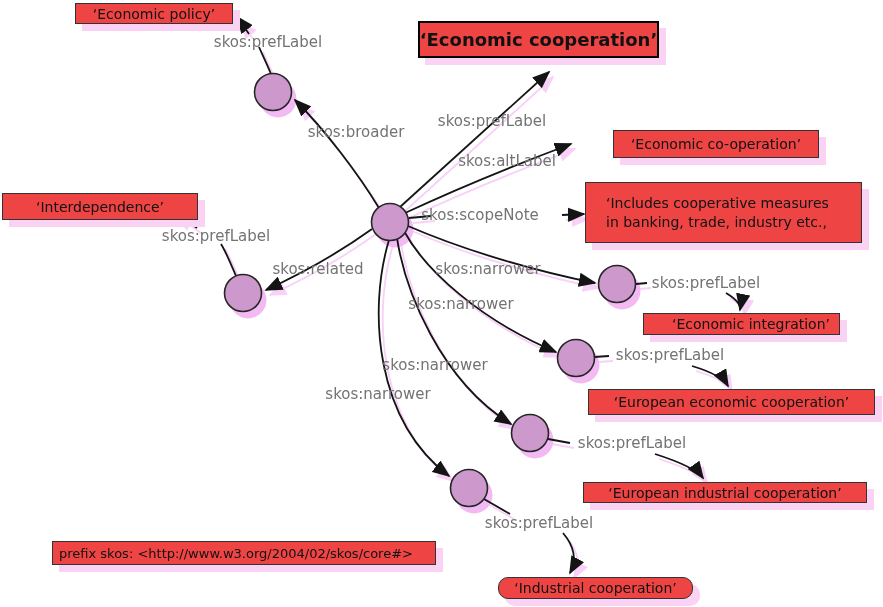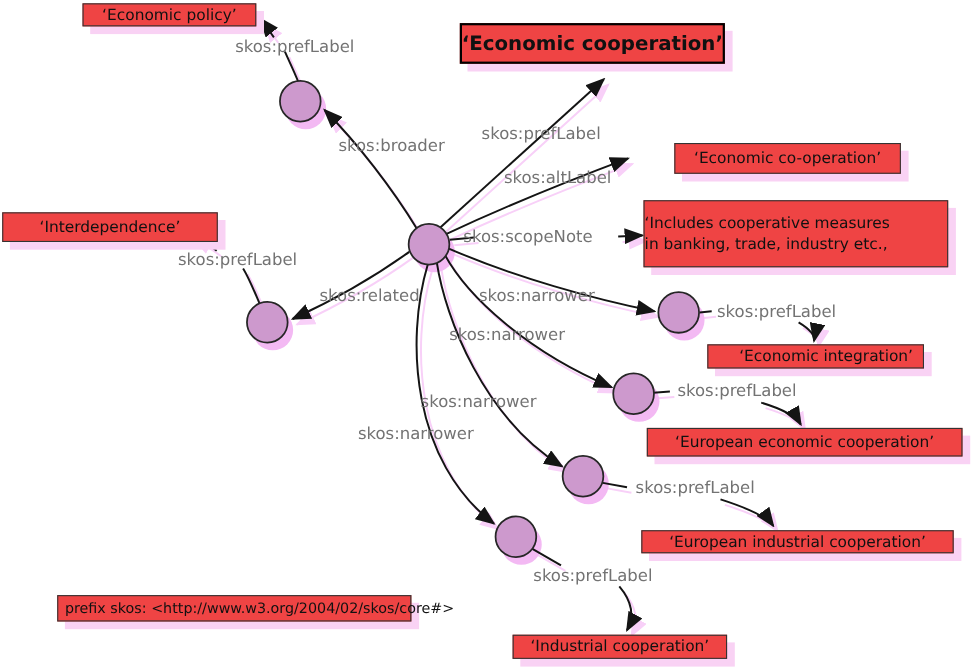--- a/index.html
+++ b/index.html
@@ -10,21 +10,21 @@
   .edge.a{marker-end:url(#ah);}
   .edge-shadow .edge{stroke:#F8D0F8;}
   .edge-shadow .edge.a{marker-end:url(#ahp);}
   .node{fill:#CD99CD;stroke:#262626;stroke-width:1.6px;}
   .node-shadow .node{fill:#F3B9F3;stroke:none;}
   .box{position:absolute;background:#ef4444;border:1.5px solid #333;box-sizing:border-box;
        display:flex;align-items:center;justify-content:center;font-size:14px;color:#111;
        white-space:nowrap;box-shadow:7px 7px 0 0 #F9D2F4;z-index:3;}
   .box.title{font-weight:bold;font-size:18px;border:2px solid #000;}
   .box.note{flex-direction:column;align-items:flex-start;justify-content:center;
-            padding:2px 0;line-height:19px;}
+            padding:2px 20px;line-height:19px;}
   .box.prefix{font-size:13px;justify-content:flex-start;padding:0 6px;}
   .elabel{position:absolute;transform:translate(-50%,-50%);font-size:15px;color:#737373;
           white-space:nowrap;z-index:4;}
 </style>
 </head>
 <body>
 
 <div id="stage">
 
   <svg width="883" height="607" viewBox="0 0 883 607">
@@ -118,30 +118,30 @@
   </div>
 
   <div class="box" style="left:2px;top:193px;width:196px;height:27px;">‘Interdependence’</div>
 
   <div class="box" style="left:643px;top:313px;width:197px;height:22px;padding-left:19px;">‘Economic integration’</div>
 
   <div class="box" style="left:588px;top:389px;width:287px;height:26px;">‘European economic cooperation’</div>
 
   <div class="box" style="left:563px;top:482px;width:284px;height:21px;margin-left:20px;">‘European industrial cooperation’</div>
 
-  <div class="box" style="left:466px;top:577px;width:195px;height:22px;">‘Industrial cooperation’</div>
+  <div class="box" style="left:498px;top:577px;width:195px;height:22px;border-radius:10px;">‘Industrial cooperation’</div>
 
-  <div class="box prefix" style="left:52px;top:541px;width:322px;height:24px;">prefix skos: &lt;http://www.w3.org/2004/02/skos/core#&gt;</div>
+  <div class="box prefix" style="left:52px;top:541px;width:384px;height:24px;">prefix skos: &lt;http://www.w3.org/2004/02/skos/core#&gt;</div>
 
   <div class="elabel" style="left:268px;top:42px;">skos:prefLabel</div>
   <div class="elabel" style="left:356px;top:132px;">skos:broader</div>
   <div class="elabel" style="left:492px;top:121px;">skos:prefLabel</div>
   <div class="elabel" style="left:507px;top:161px;">skos:altLabel</div>
   <div class="elabel" style="left:480px;top:215px;">skos:scopeNote</div>
-  <div class="elabel" style="left:336px;top:269px;text-align:center;">skos:related</div>
+  <div class="elabel" style="left:318px;top:269px;text-align:center;">skos:related</div>
   <div class="elabel" style="left:488px;top:269px;">skos:narrower</div>
   <div class="elabel" style="left:461px;top:304px;">skos:narrower</div>
   <div class="elabel" style="left:435px;top:365px;">skos:narrower</div>
   <div class="elabel" style="left:378px;top:394px;">skos:narrower</div>
   <div class="elabel" style="left:216px;top:236px;">skos:prefLabel</div>
   <div class="elabel" style="left:706px;top:283px;">skos:prefLabel</div>
   <div class="elabel" style="left:670px;top:355px;">skos:prefLabel</div>
   <div class="elabel" style="left:632px;top:443px;">skos:prefLabel</div>
   <div class="elabel" style="left:539px;top:523px;">skos:prefLabel</div>
 

